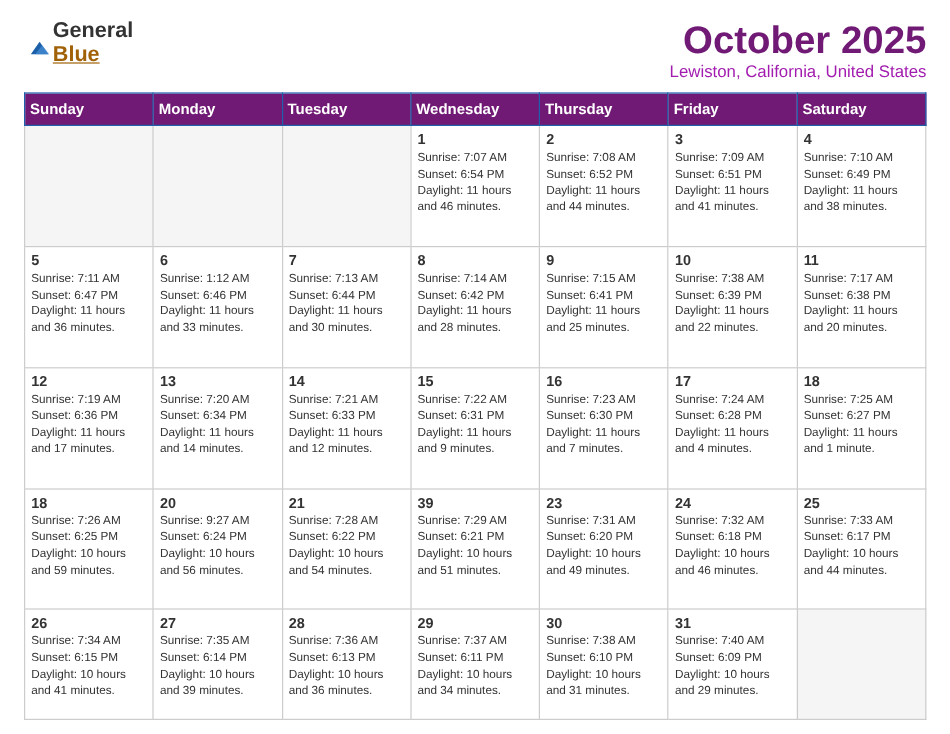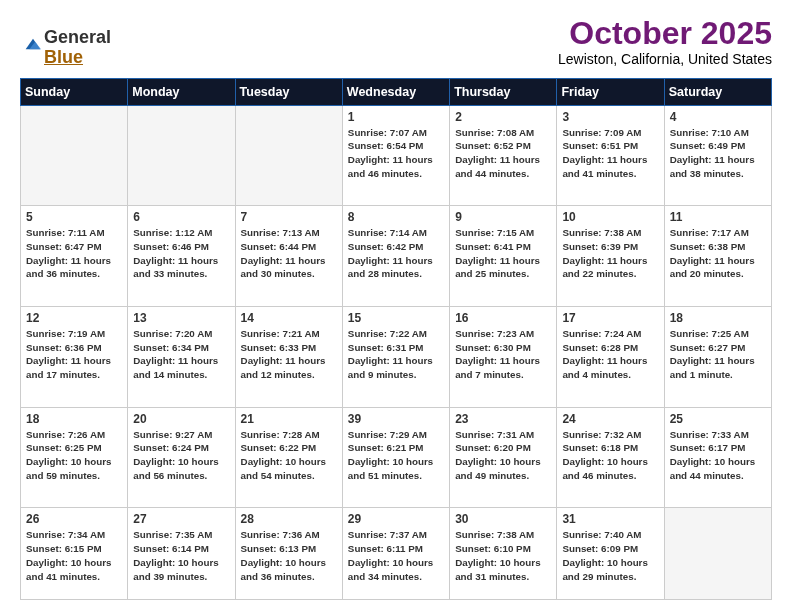--- a/index.html
+++ b/index.html
@@ -18,22 +18,21 @@
       flex-direction: column;
     }
     .header {
       display: flex;
       align-items: flex-start;
       justify-content: space-between;
       margin-bottom: 10px;
     }
     .logo {
       display: flex;
-      align-items: center;
-      margin-top: 12px;
+      align-items: flex-end;
     }
     .logo-text {
       font-size: 18px;
       font-weight: bold;
       line-height: 1.1;
     }
     .logo-general { color: #333; }
     .logo-blue { color: #a16207; text-decoration: underline; }
     .logo-icon {
       width: 22px;
@@ -45,31 +44,31 @@
       text-align: right;
     }
     .month-title {
       font-size: 32px;
       font-weight: bold;
       color: #701a75;
       line-height: 1.1;
     }
     .location {
       font-size: 14px;
-      color: #000000;
+      color: #a21caf;
     }
     .calendar {
       flex: 1;
       border: 1px solid #ccc;
       border-collapse: collapse;
       width: 100%;
       table-layout: fixed;
     }
     .calendar th {
-      background-color: #0f172a;
+      background-color: #701a75;
       color: white;
       font-size: 12.5px;
       font-weight: bold;
       padding: 6px 4px;
       text-align: left;
       border: 1px solid #2060aa;
     }
     .calendar td {
       border: 1px solid #ccc;
       vertical-align: top;
@@ -85,21 +84,20 @@
     .day-number {
       font-size: 12px;
       font-weight: bold;
       color: #333;
       margin-bottom: 2px;
     }
     .day-info {
       font-size: 9.8px;
       color: #333;
       line-height: 1.4;
-      font-weight: bold;
     }
     tr:last-child td {
       height: 80px;
     }
   </style>
 </head>
 <body>
 
 <div class="page">
   <div class="header">

